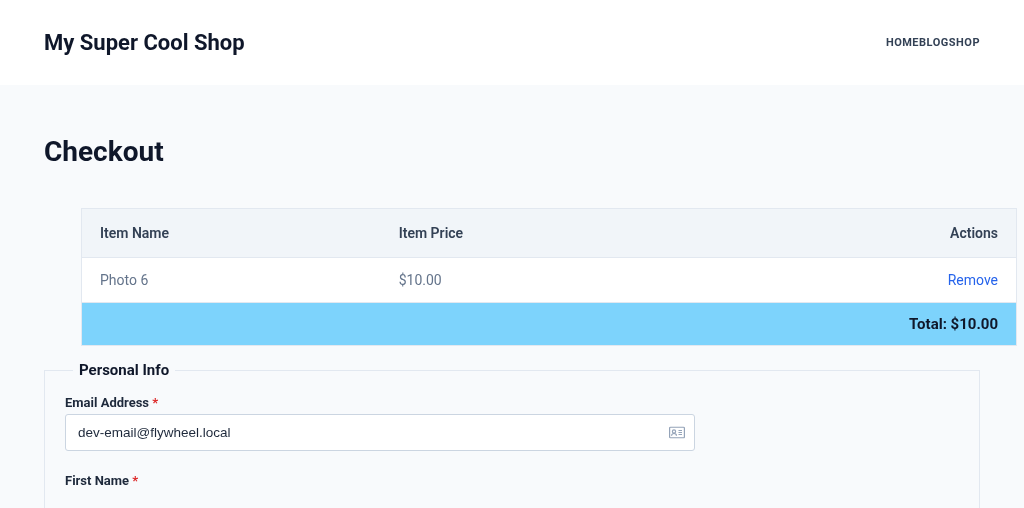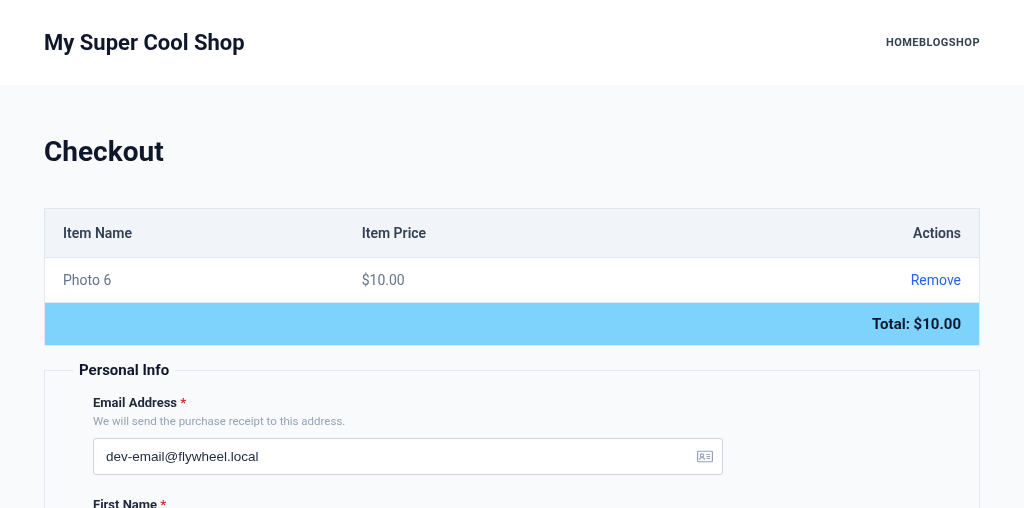--- a/index.html
+++ b/index.html
@@ -44,20 +44,21 @@
       font-size: 28px;
       font-weight: 700;
       color: #0f172a;
       margin-bottom: 40px;
     }
     .cart-table {
       width: 100%;
       border-collapse: collapse;
       background: #fff;
       border: 1px solid #e2e8f0;
+      margin-left: 37px;
     }
     .cart-table thead th {
       background: #f1f5f9;
       padding: 16px 18px;
       font-size: 14px;
       font-weight: 600;
       color: #334155;
       text-align: left;
       border-bottom: 1px solid #e2e8f0;
     }
@@ -100,21 +101,20 @@
       left: 28px;
       background: #f8fafc;
       padding: 0 6px;
       font-size: 15px;
       font-weight: 700;
       color: #0f172a;
     }
     .form-row {
       margin-bottom: 22px;
       max-width: 630px;
-      margin-left: 28px;
     }
     .form-row:first-of-type {
       margin-top: 18px;
     }
     .form-label {
       display: block;
       font-size: 13px;
       font-weight: 700;
       color: #1e293b;
       margin-bottom: 4px;
@@ -193,21 +193,20 @@
     </tfoot>
   </table>
 
   <div class="fieldset">
     <div class="fieldset-legend">Personal Info</div>
 
     <div class="form-row">
       <label class="form-label">
         <span>Email Address </span><span class="req">*</span>
       </label>
-      <div class="form-help">We will send the purchase receipt to this address.</div>
       <div class="input-wrap">
         <input type="text" class="text-input" value="dev-email@flywheel.local" style="">
         <span class="field-icon">
           <svg width="16" height="12" viewBox="0 0 16 12" fill="none" stroke="currentColor" stroke-width="1.2">
             <rect x="0.6" y="0.6" width="14.8" height="10.8" rx="1"></rect>
             <circle cx="5" cy="5" r="1.6"></circle>
             <path d="M2.5 9.2c0-1.3 1.1-2.2 2.5-2.2s2.5 0.9 2.5 2.2"></path>
             <line x1="9.5" y1="4" x2="13" y2="4"></line>
             <line x1="9.5" y1="6" x2="13" y2="6"></line>
             <line x1="9.5" y1="8" x2="13" y2="8"></line>

